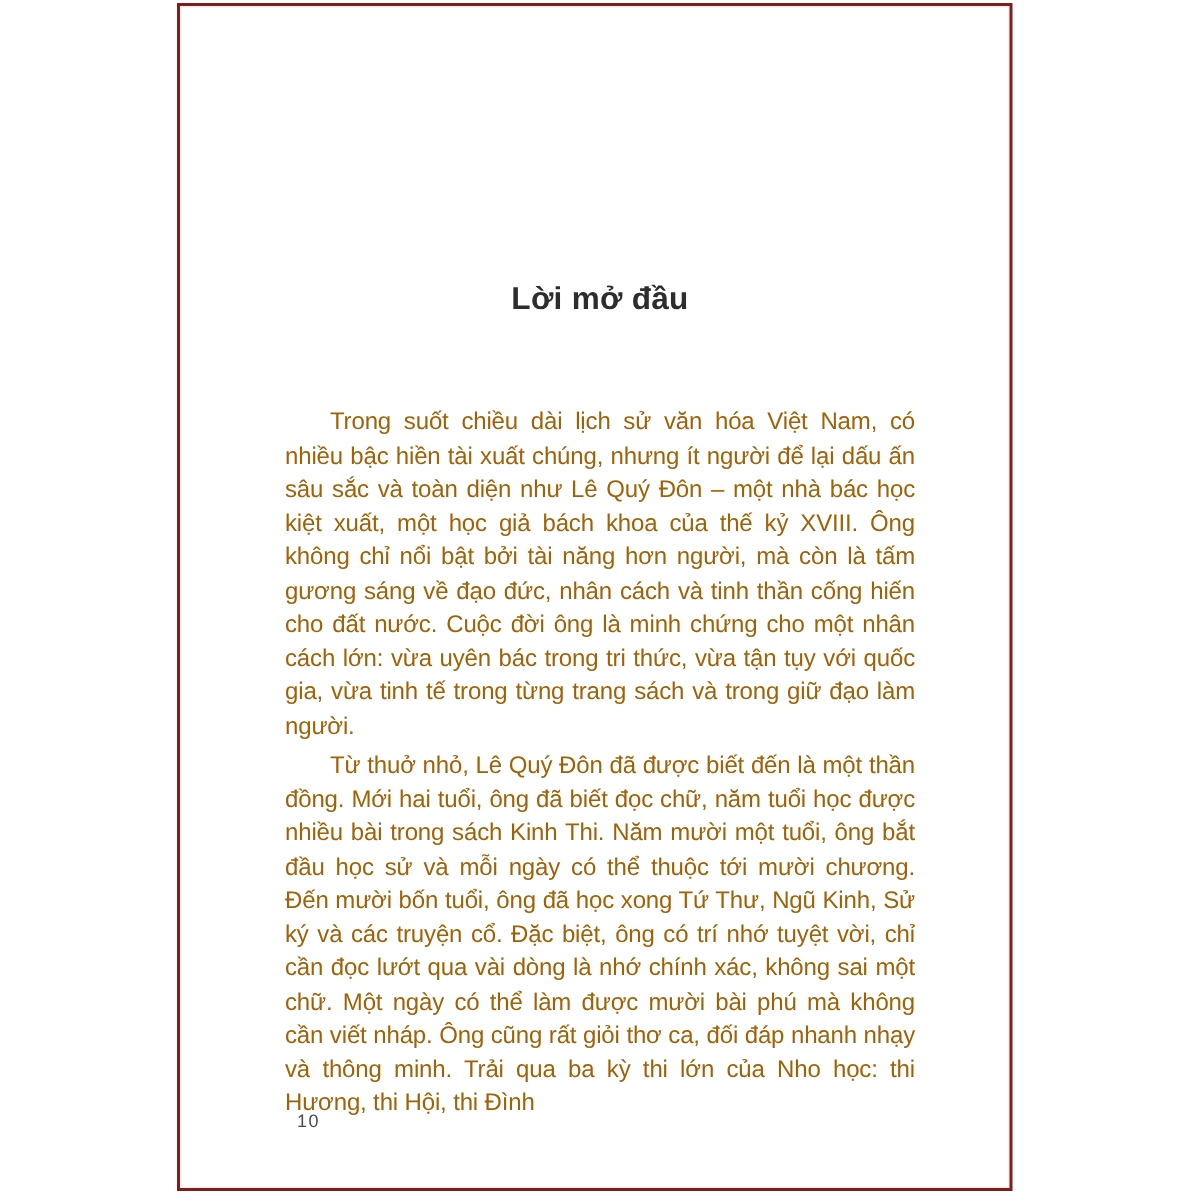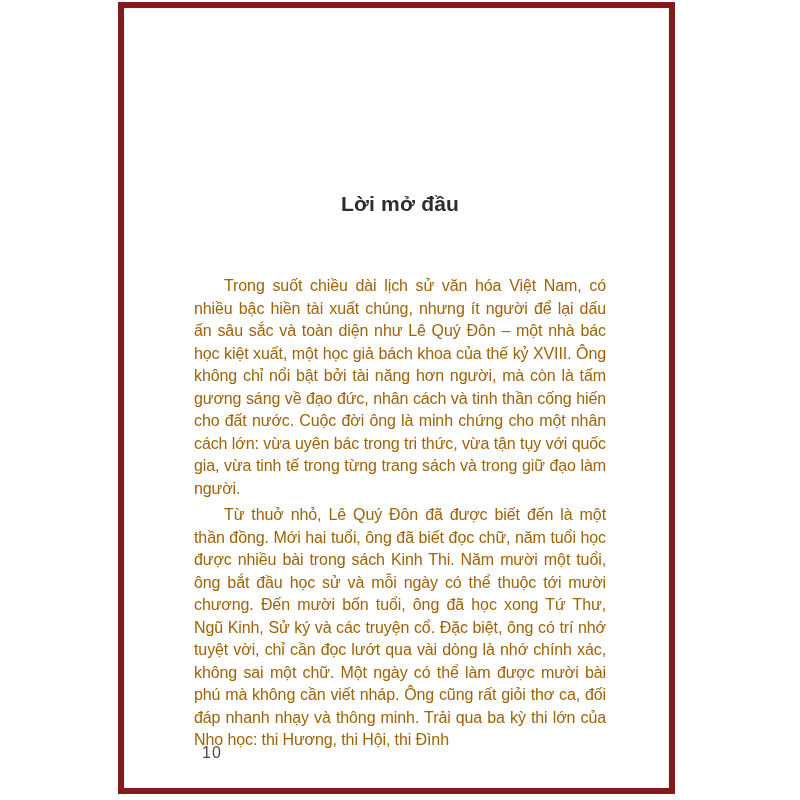--- a/index.html
+++ b/index.html
@@ -17,21 +17,21 @@
     background: #ffffff;
     overflow: hidden;
   }
   .sheet {
     position: absolute;
     left: 118px;
     top: 2px;
     width: 557px;
     height: 792px;
     background: #ffffff;
-    border: 6px solid #7f1d1d;
+    border: 2px solid #7f1d1d;
     box-shadow: inset 0 0 0 1px #f0f0f0;
     box-sizing: border-box;
   }
   .content {
     position: absolute;
     left: 0;
     top: 0;
     right: 0;
     padding: 0 63px 0 70px;
     box-sizing: border-box;
@@ -56,21 +56,21 @@
     margin: 0;
     text-indent: 30px;
   }
   .body-text p + p {
     margin-top: 4px;
   }
   .page-number {
     position: absolute;
     left: 78px;
     top: 736px;
-    font-size: 16px;
+    font-size: 12px;
     color: #4a4a4a;
     letter-spacing: 1px;
   }
 </style>
 </head>
 <body>
 
 <div class="canvas">
   <div class="sheet">
     <div class="content">

